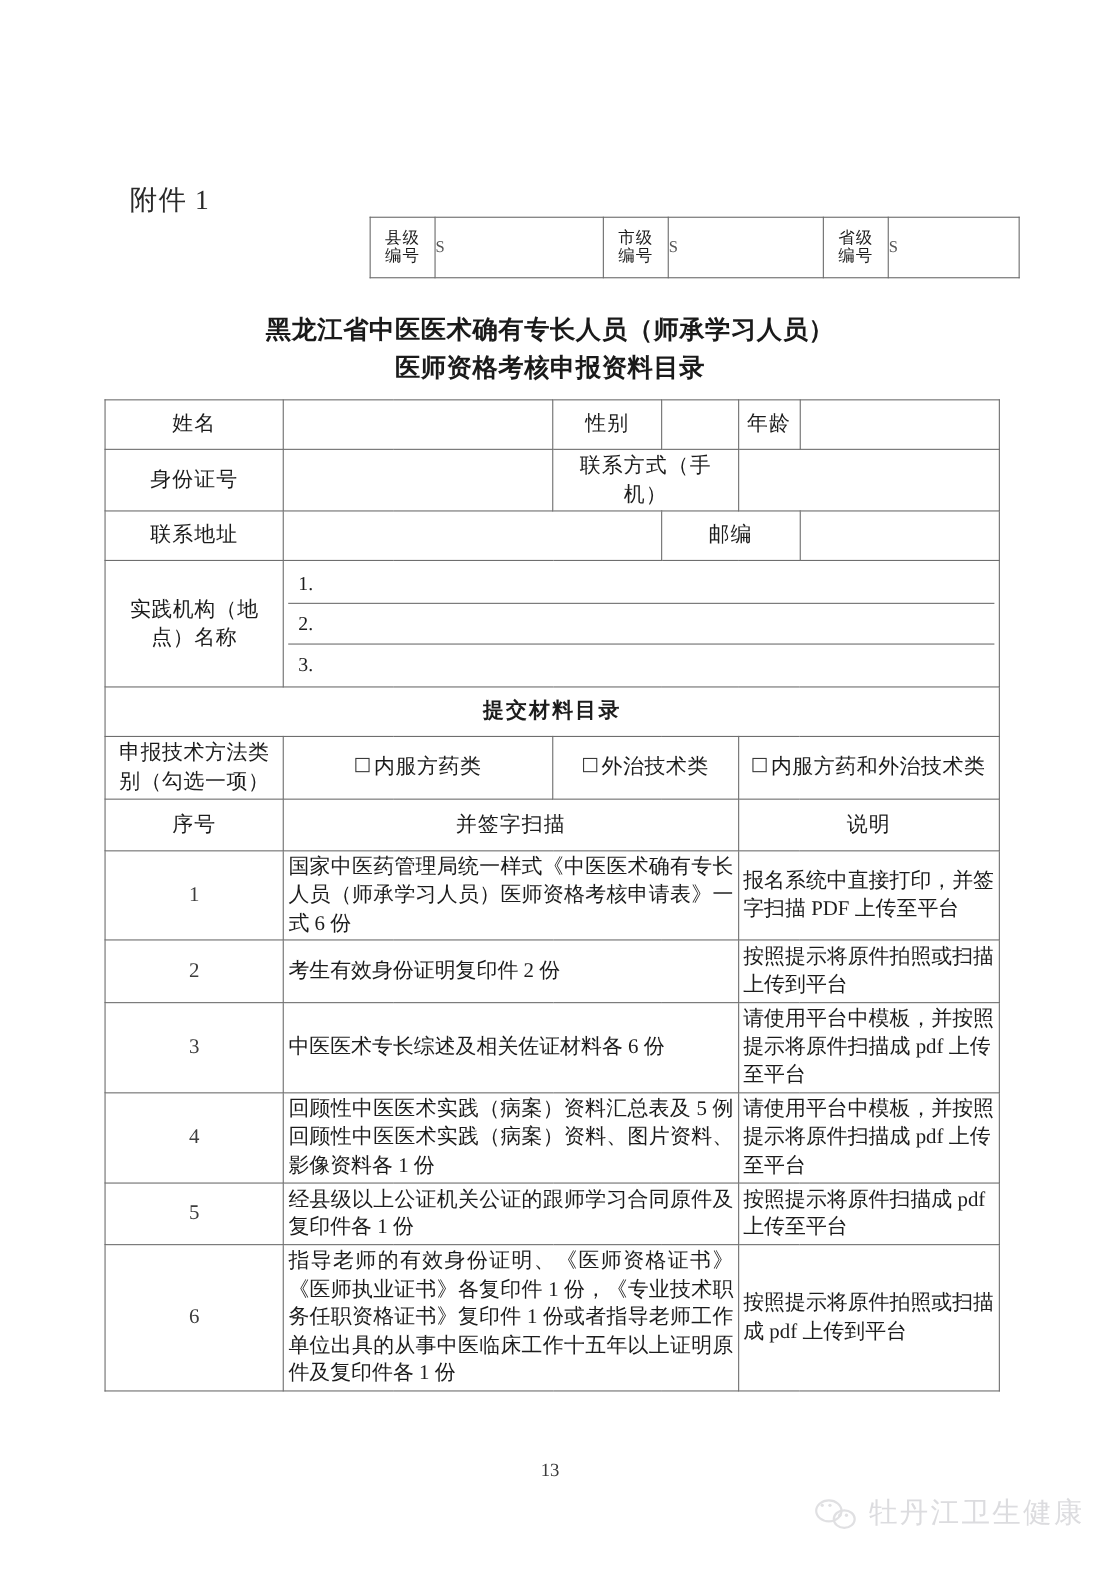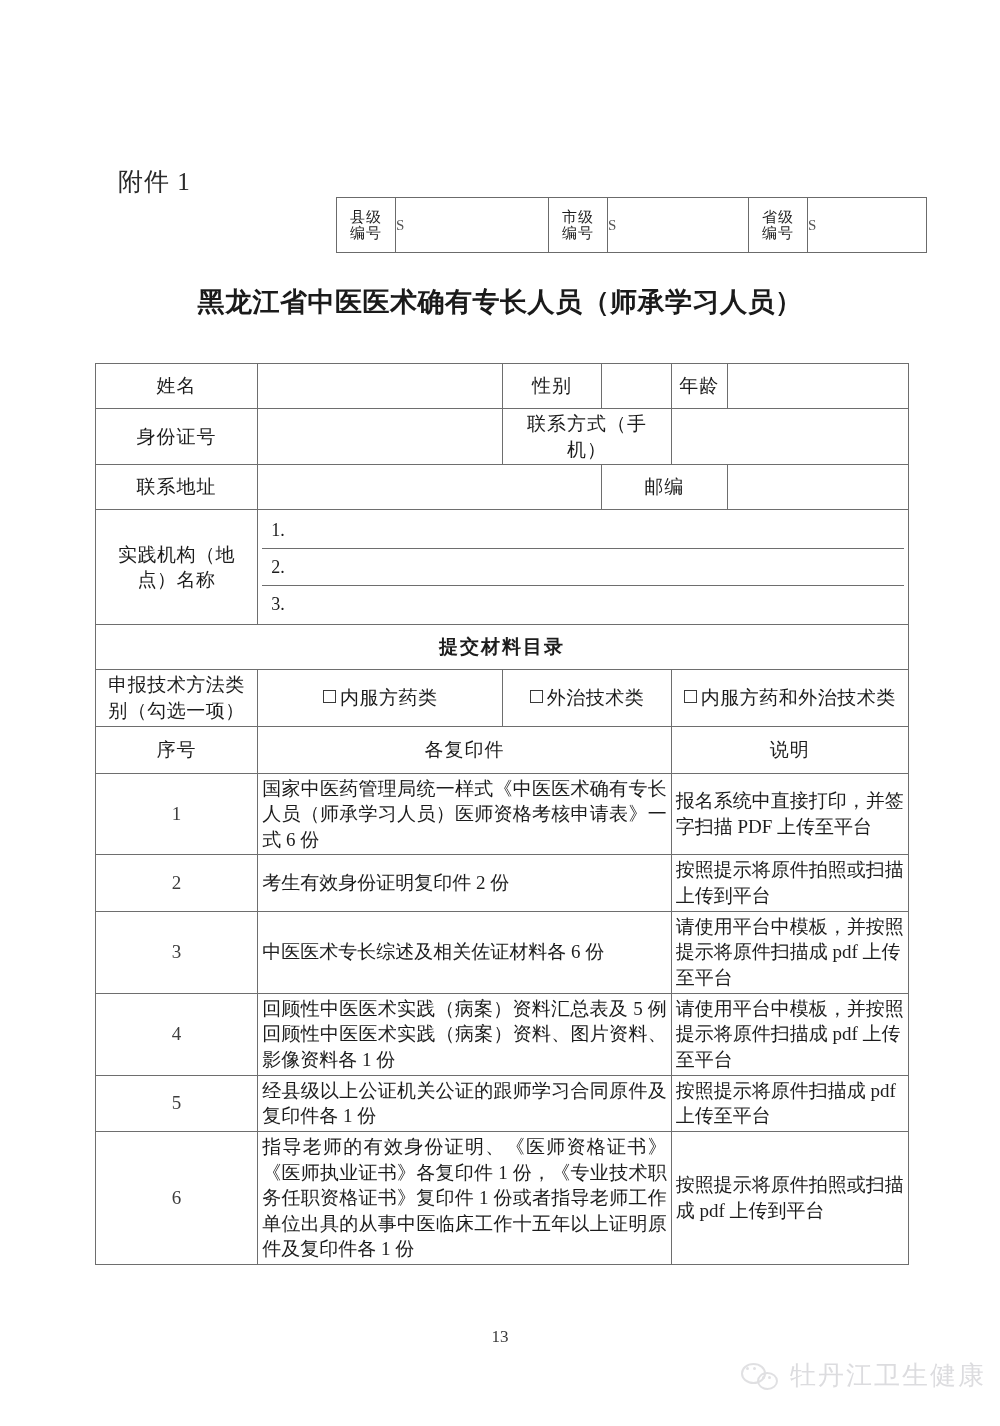--- a/index.html
+++ b/index.html
@@ -60,21 +60,21 @@
   .num-val-b { width: 140px; }
   .num-val-c { width: 118px; }
 
   
   .doc-title {
     position: absolute;
     left: 0;
     top: 282px;
     width: 1000px;
     text-align: center;
-    font-size: 27px;
+    font-size: 23px;
     font-weight: bold;
     line-height: 1.52;
     letter-spacing: 0.5px;
     font-family: "Liberation Sans", "DejaVu Sans", sans-serif;
     color: #1a1a1a;
   }
   .doc-title .ln { display: block; }
 
   
   .main-table {
@@ -233,20 +233,21 @@
       <span>省级</span>
       <span>编号</span>
     </td>
     <td class="num-val num-val-c">S</td>
   </tr>
 </tbody>
   </table>
 
 <div class="doc-title">
   <span class="ln">黑龙江省中医医术确有专长人员（师承学习人员）</span>
+  <span class="ln">医师资格考核申报资料目录</span>
 </div>
 
 <table class="main-table">
   <colgroup>
     <col style="width:162px">
     <col style="width:100px">
     <col style="width:145px">
     <col style="width:98px">
     <col style="width:70px">
     <col style="width:56px">
@@ -300,21 +301,21 @@
     <td class="chk" colspan="2">
       <span class="box"></span><span>外治技术类</span>
     </td>
     <td class="chk" colspan="2">
       <span class="box"></span><span>内服方药和外治技术类</span>
     </td>
   </tr>
 
   <tr>
     <td class="col-head" style="width:60px">序号</td>
-    <td class="col-head" colspan="4">各复印件</td>
+    <td class="col-head" colspan="4">并签字扫描</td>
     <td class="col-head" colspan="2">说明</td>
   </tr>
 
   <tr>
     <td class="mat-no">1</td>
     <td class="mat-name" colspan="4">国家中医药管理局统一样式《中医医术确有专长人员（师承学习人员）医师资格考核申请表》一式 6 份</td>
     <td class="mat-desc" colspan="2">报名系统中直接打印，并签字扫描 PDF 上传至平台</td>
   </tr>
   <tr>
     <td class="mat-no">2</td>

